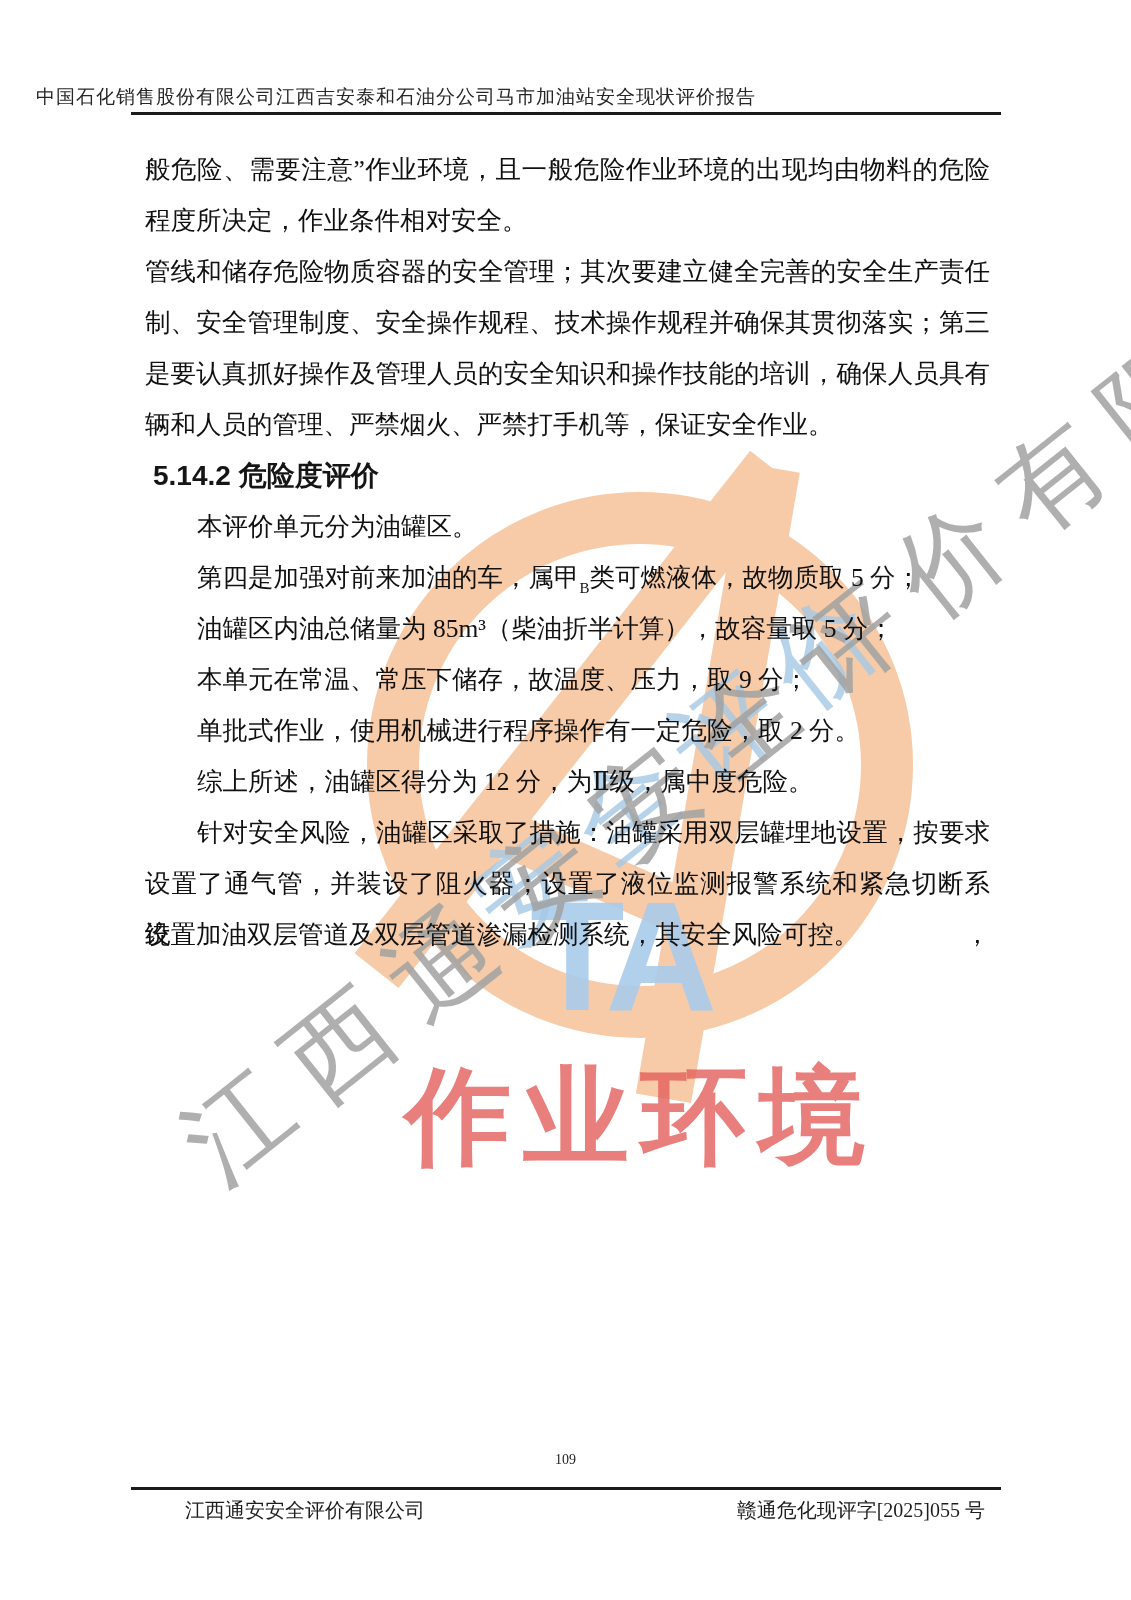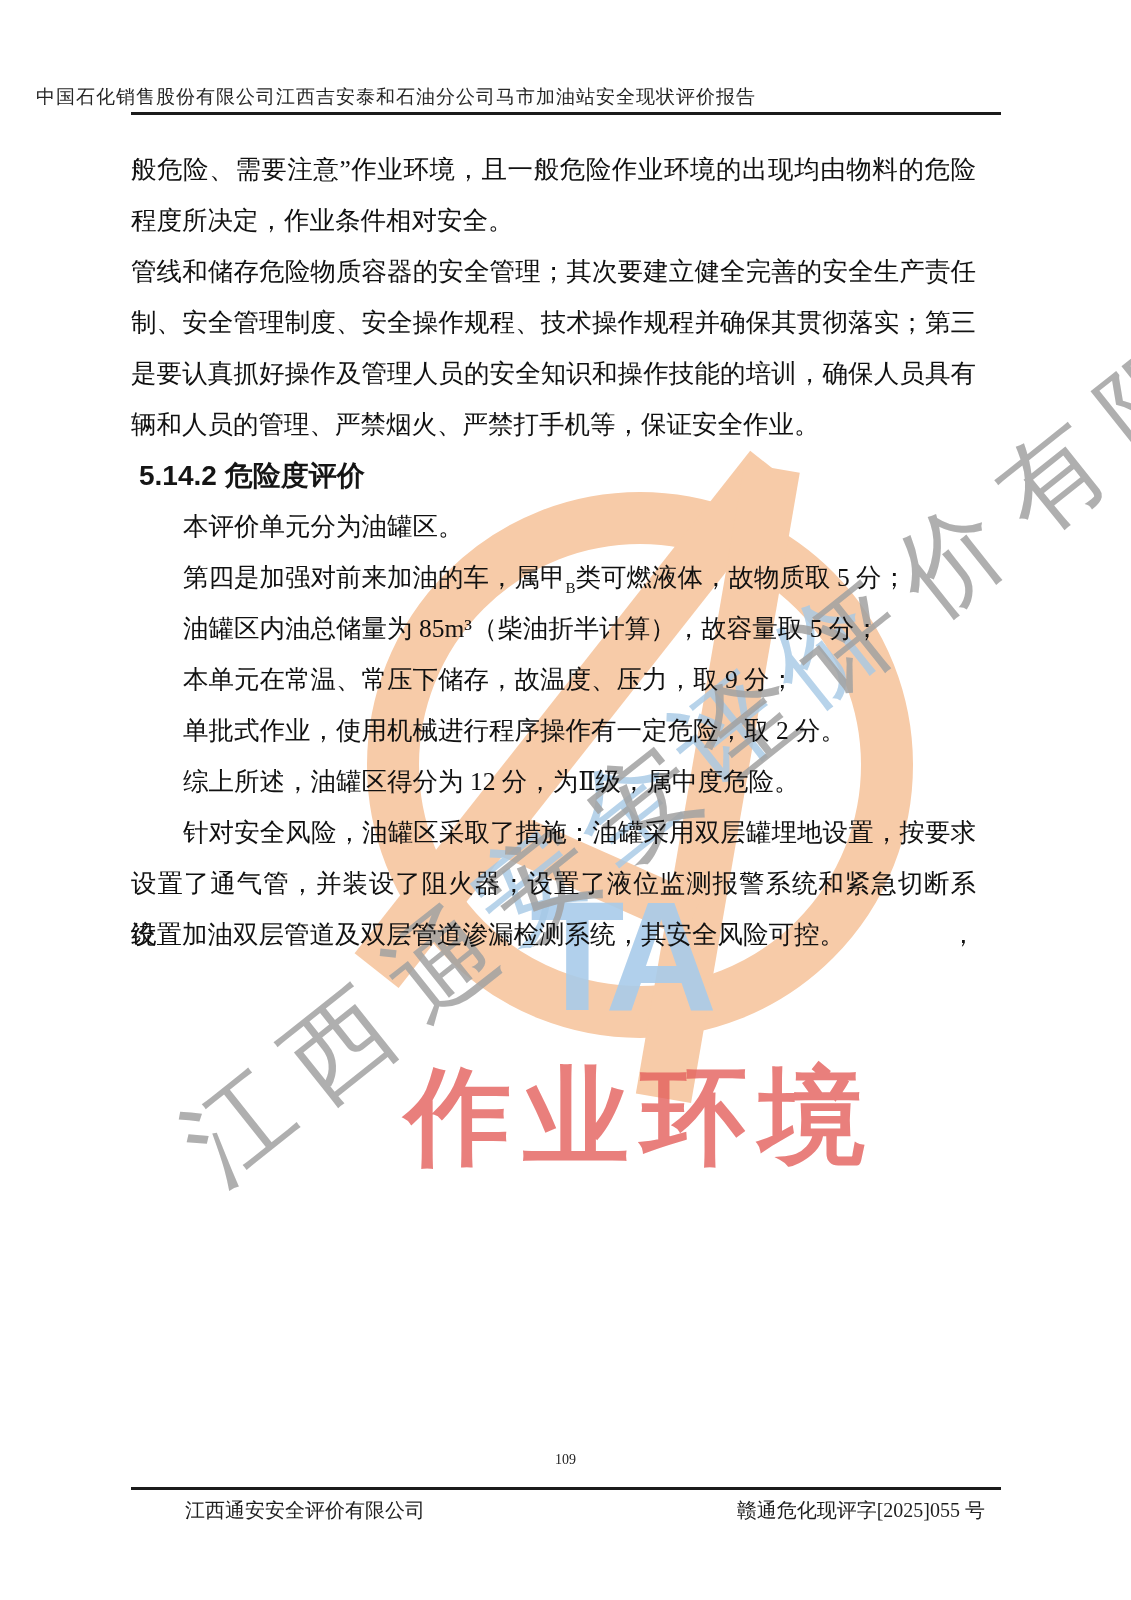--- a/index.html
+++ b/index.html
@@ -26,21 +26,21 @@
     left:445px;top:865px;font-family:"Liberation Sans","DejaVu Sans",sans-serif;
     font-size:104px;letter-spacing:22px;color:#a6c9e6;opacity:.8;
     transform:rotate(-38.5deg);transform-origin:0 0;
   }
   .wm-red{
     left:405px;top:1046px;font-family:"Liberation Sans","DejaVu Sans",sans-serif;
     font-size:106px;letter-spacing:12px;font-weight:bold;color:#e4605c;opacity:.8;
   }
   
   .content{
-    position:absolute;left:131px;top:144px;width:845px;
+    position:absolute;left:145px;top:144px;width:845px;
     font-size:25.5px;line-height:51px;color:#111;
   }
   .ln{height:51px;overflow:visible;}
   .j{text-align:justify;text-align-last:justify;}
   .in{text-indent:52px;}
   .h3{
     font-family:"Liberation Sans","DejaVu Sans",sans-serif;
     font-weight:bold;font-size:28px;color:#151515;margin-left:8px;
   }
   sub.small-b{font-size:15px;vertical-align:-7px;line-height:0;}

